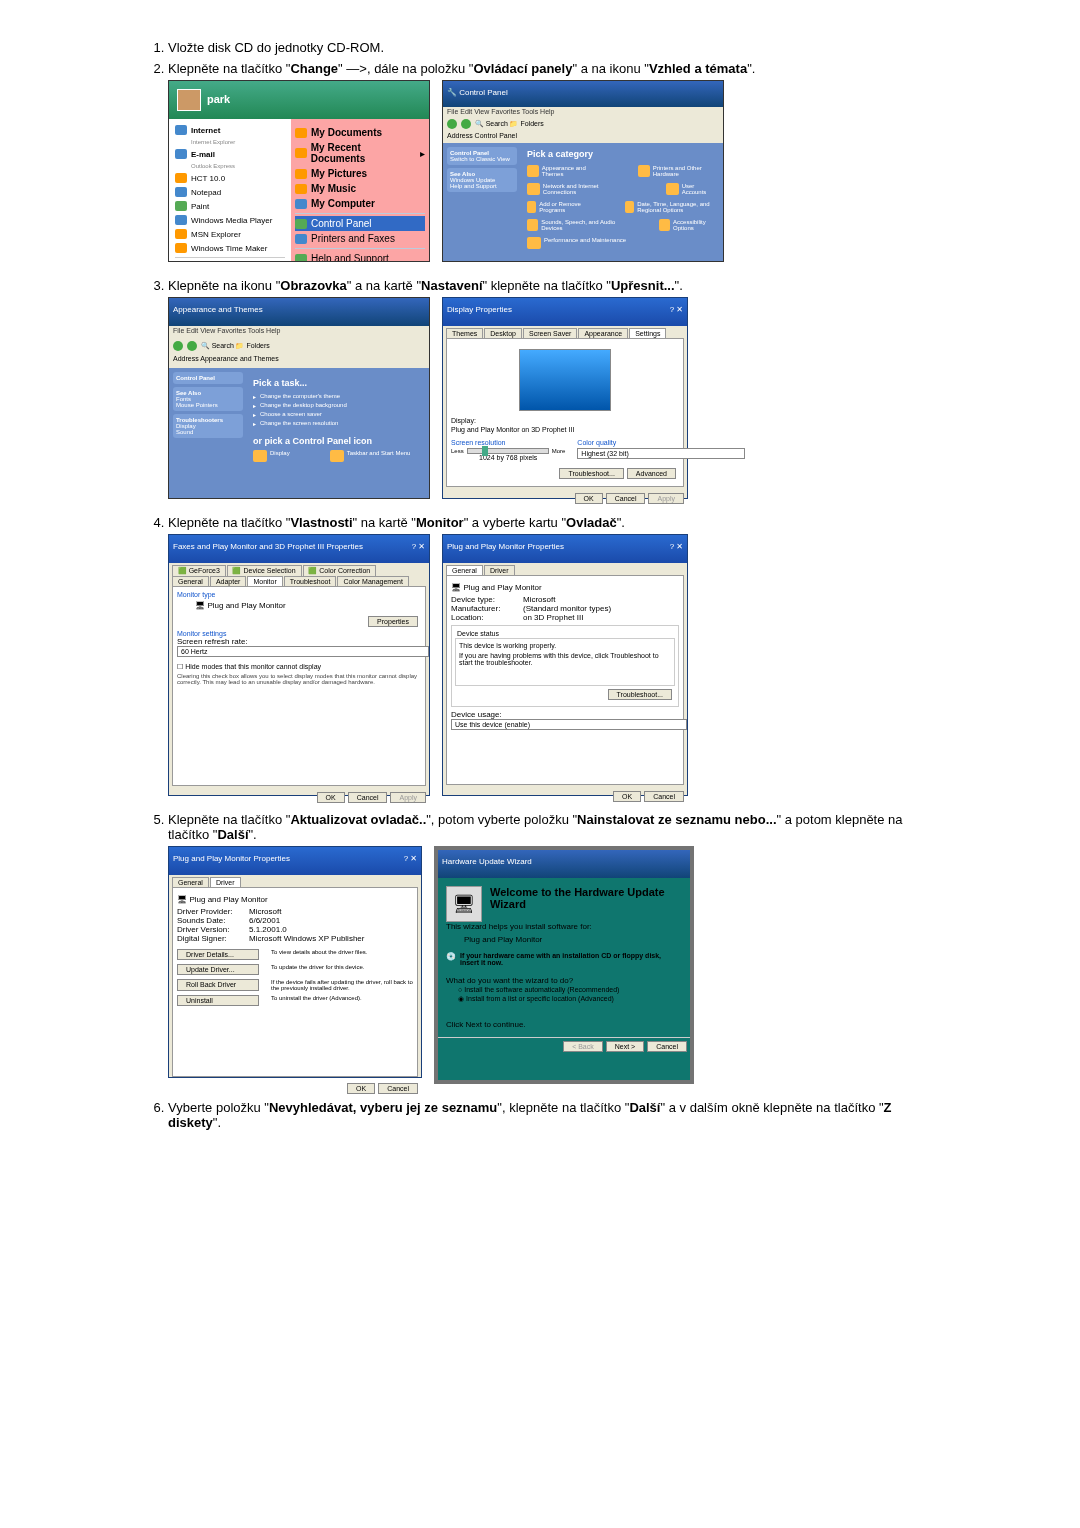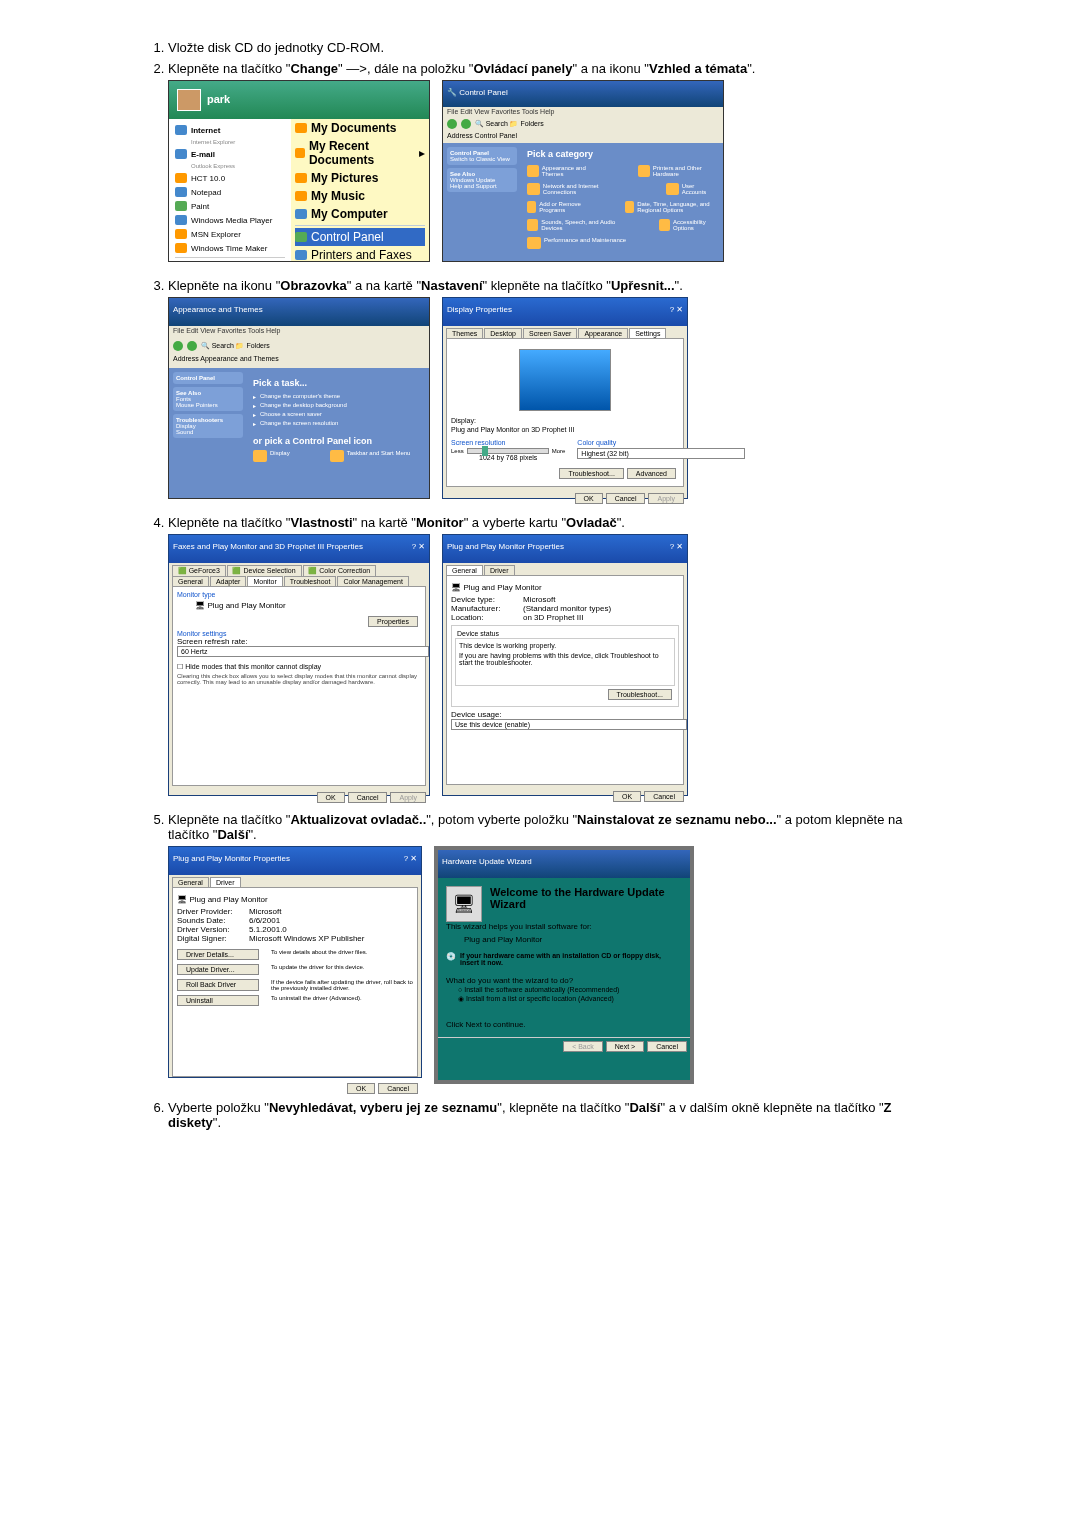--- a/index.html
+++ b/index.html
@@ -6,21 +6,21 @@
 ol{padding-left:28px;margin:0}
 li{margin-bottom:6px}
 .shots{display:flex;gap:12px;margin:4px 0 16px 0}
 .shot{border:1px solid #333;background:#e8e8e8;font-size:9px;overflow:hidden}
 .s1{width:260px;height:180px;display:flex;flex-direction:column}
 .s1-top{flex:1;display:flex}
 .s1-left{width:122px;background:#fff;display:flex;flex-direction:column}
 .s1-user{height:32px;background:linear-gradient(#4a8,#285);color:#fff;font-weight:bold;padding:8px;font-size:11px}
 .s1-items{flex:1;padding:4px 6px;font-size:8px}
 .s1-items div{padding:2px 0;display:flex;align-items:center;gap:4px}
-.s1-right{flex:1;background:#fef9c3;padding:0 4px;font-size:12px}
+.s1-right{flex:1;background:#fca5a5;padding:6px 4px;font-size:10px}
 .s1-right .r{display:flex;align-items:center;gap:4px;padding:2px 0}
 .ico{width:12px;height:10px;background:#f90;border-radius:2px;display:inline-block}
 .icb{width:12px;height:10px;background:#48c;border-radius:2px;display:inline-block}
 .icg{width:12px;height:10px;background:#5a5;border-radius:2px;display:inline-block}
 .s2{width:280px;height:180px;background:#fff;display:flex;flex-direction:column}
 .tb{height:14px;background:linear-gradient(#36b,#147);color:#fff;font-size:8px;padding:7px 4px}
 .mb{height:10px;background:#ece9d8;font-size:7px;padding:1px 4px;color:#333}
 .tbar{height:14px;background:#ece9d8;font-size:7px;padding:1px 4px;display:flex;gap:4px;align-items:center}
 .circ{width:10px;height:10px;border-radius:50%;background:#4a4;display:inline-block}
 .circ2{width:10px;height:10px;border-radius:50%;background:#4a4;display:inline-block}

